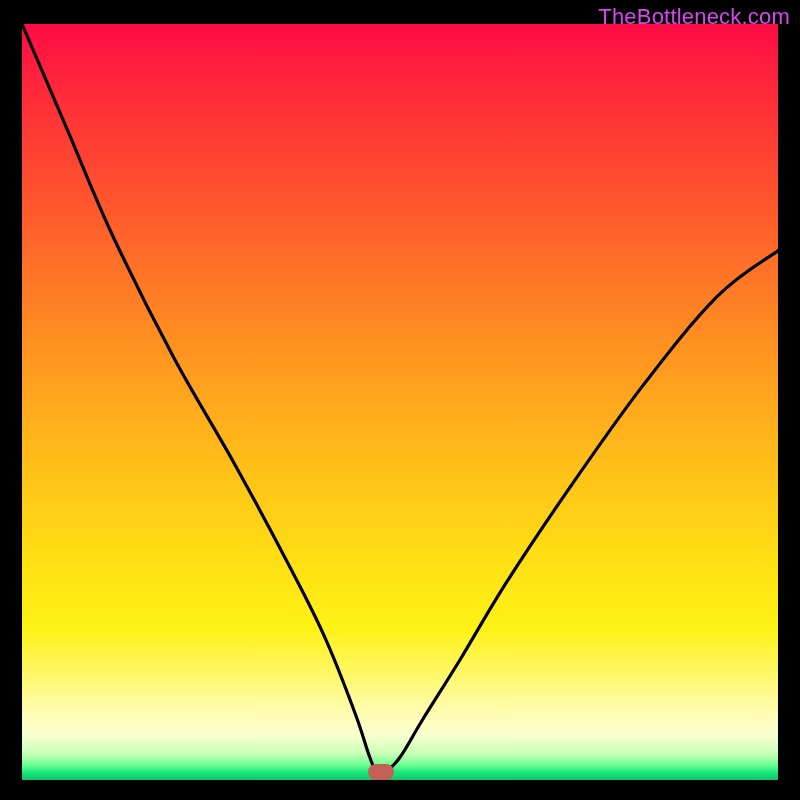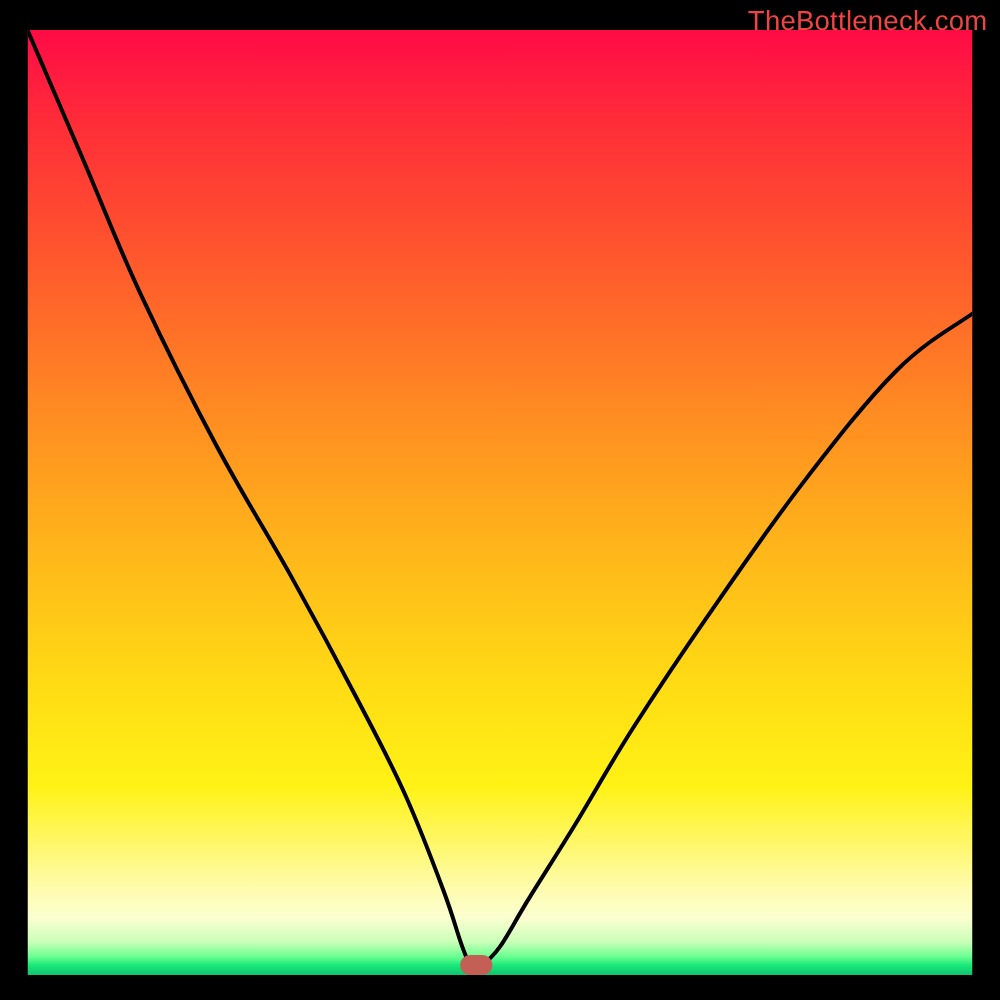--- a/index.html
+++ b/index.html
@@ -14,21 +14,21 @@
   .frame {
     position: relative;
     width: 800px;
     height: 800px;
     background: #000;
   }
   .watermark {
     position: absolute;
     top: 4px;
     right: 10px;
-    color: #ef4444;
+    color: #d946ef;
     font-size: 22px;
     letter-spacing: 0.2px;
     z-index: 5;
     text-align: right;
   }
   .plot-area {
     position: absolute;
     left: 22px;
     top: 24px;
     width: 756px;

